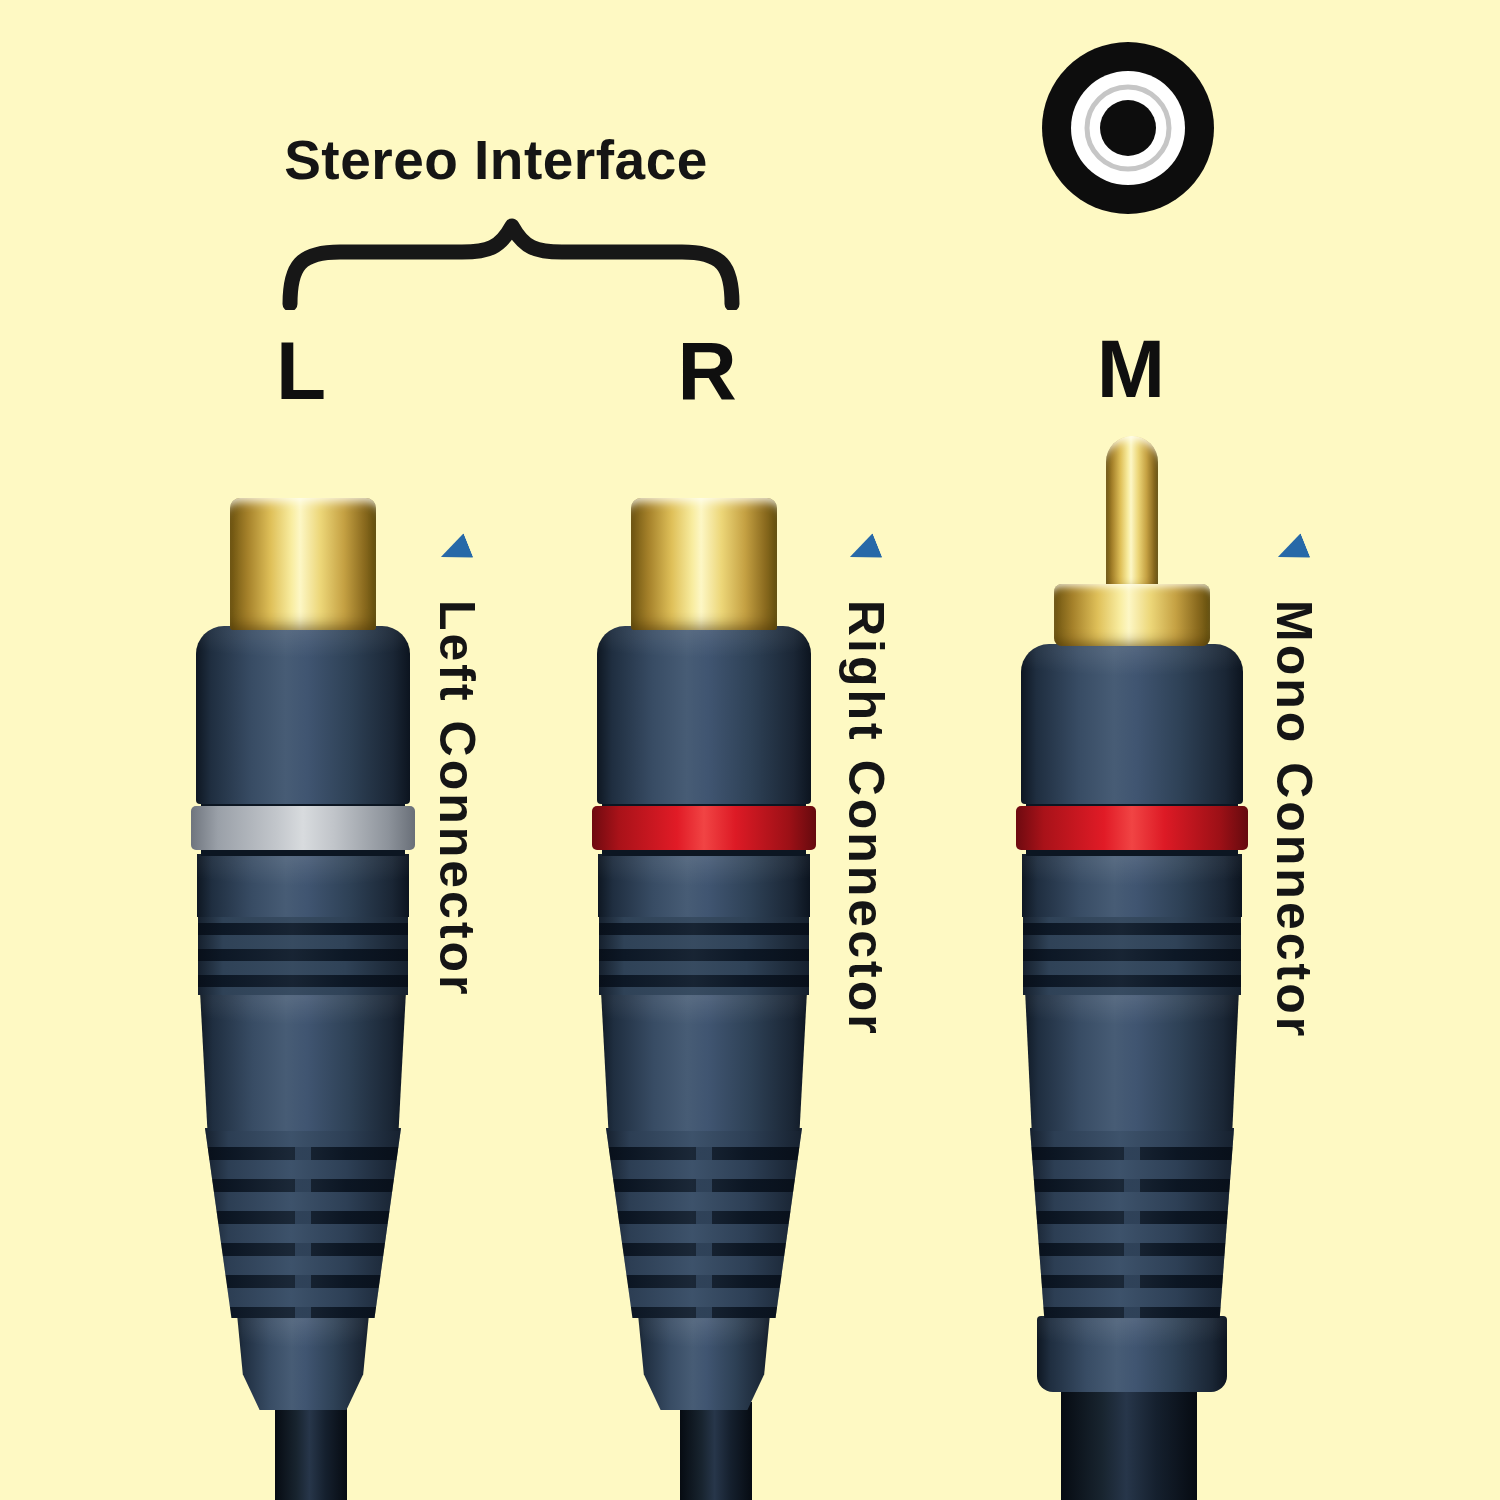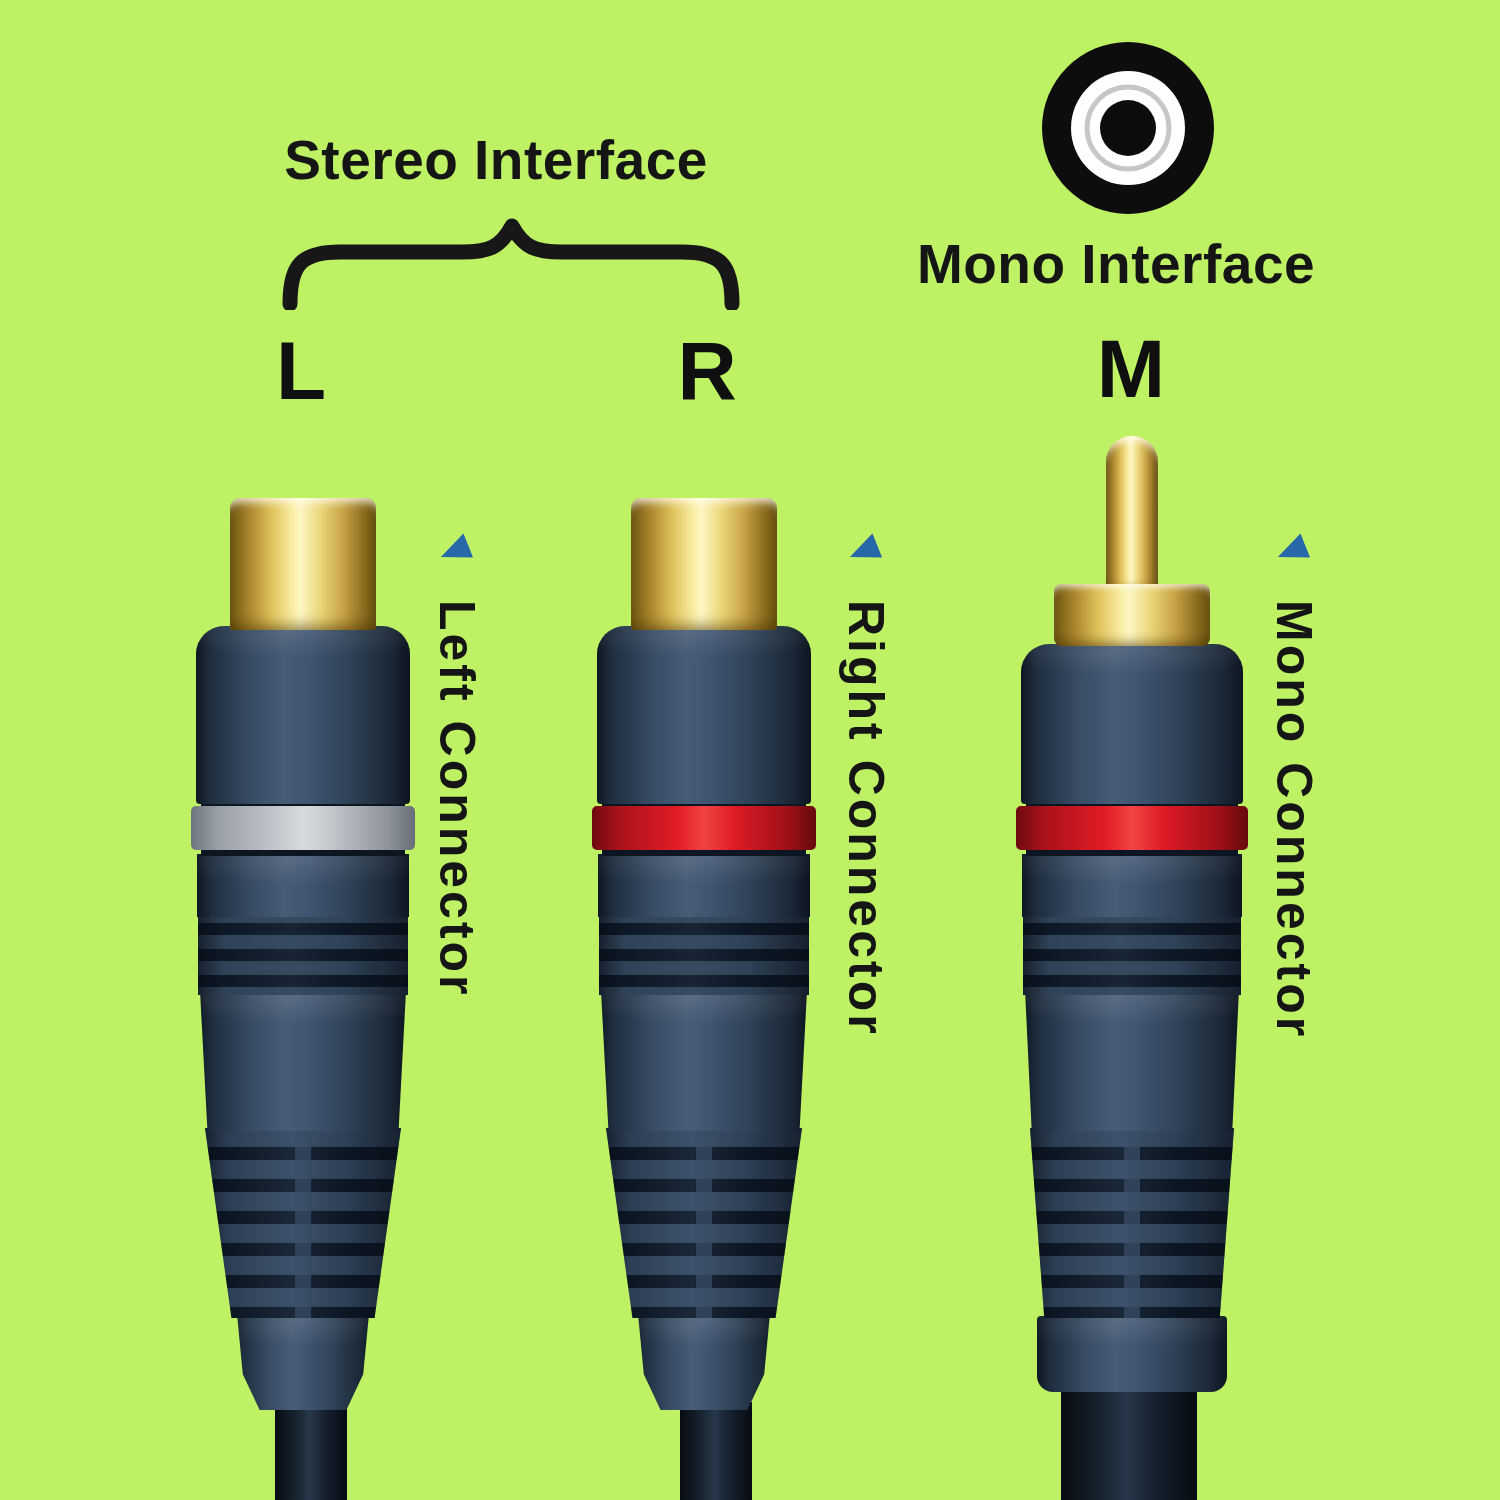--- a/index.html
+++ b/index.html
@@ -1,17 +1,17 @@
 <!DOCTYPE html>
 <html><head>
 <meta charset="utf-8">
 <style>
   html,body{margin:0;padding:0;background:#fff;}
   .canvas{
-    position:relative;width:1500px;height:1500px;overflow:hidden;background:#bef264;
+    position:relative;width:1500px;height:1500px;overflow:hidden;background:#fef9c3;
     font-family:"Liberation Sans","DejaVu Sans",sans-serif;color:#161616;
   }
   
   .h-title{
     position:absolute;transform:translateX(-50%);white-space:nowrap;
     font-size:55px;font-weight:700;letter-spacing:0.5px;color:#151515;
   }
   .h-title.stereo{left:496px;top:128px;}
   .h-title.mono{left:1116px;top:232px;}
   .chan{
@@ -88,21 +88,20 @@
   </svg>
   <div class="chan" style="left:301px;top:324px;">L</div>
   <div class="chan" style="left:707px;top:324px;">R</div>
 
   <svg class="rca-icon" width="180" height="180" viewBox="0 0 180 180">
     <circle cx="90" cy="90" r="86" fill="#0d0d0d"></circle>
     <circle cx="90" cy="90" r="57" fill="#ffffff"></circle>
     <circle cx="90" cy="90" r="41" fill="none" stroke="#c6c6c6" stroke-width="5"></circle>
     <circle cx="90" cy="90" r="28" fill="#0d0d0d"></circle>
   </svg>
-  <div class="h-title mono">Mono Interface</div>
   <div class="chan" style="left:1131px;top:322px;">M</div>
 
   <div class="connector" style="--cx:303px">
     <div class="part cable" style="margin-left:8px"></div>
     <div class="part tail navy"></div>
     <div class="part ribs"></div>
     <div class="part body-smooth navy"></div>
     <div class="part thin-grooves"></div>
     <div class="part body-mid navy"></div>
     <div class="part ring-groove rg1"></div>

